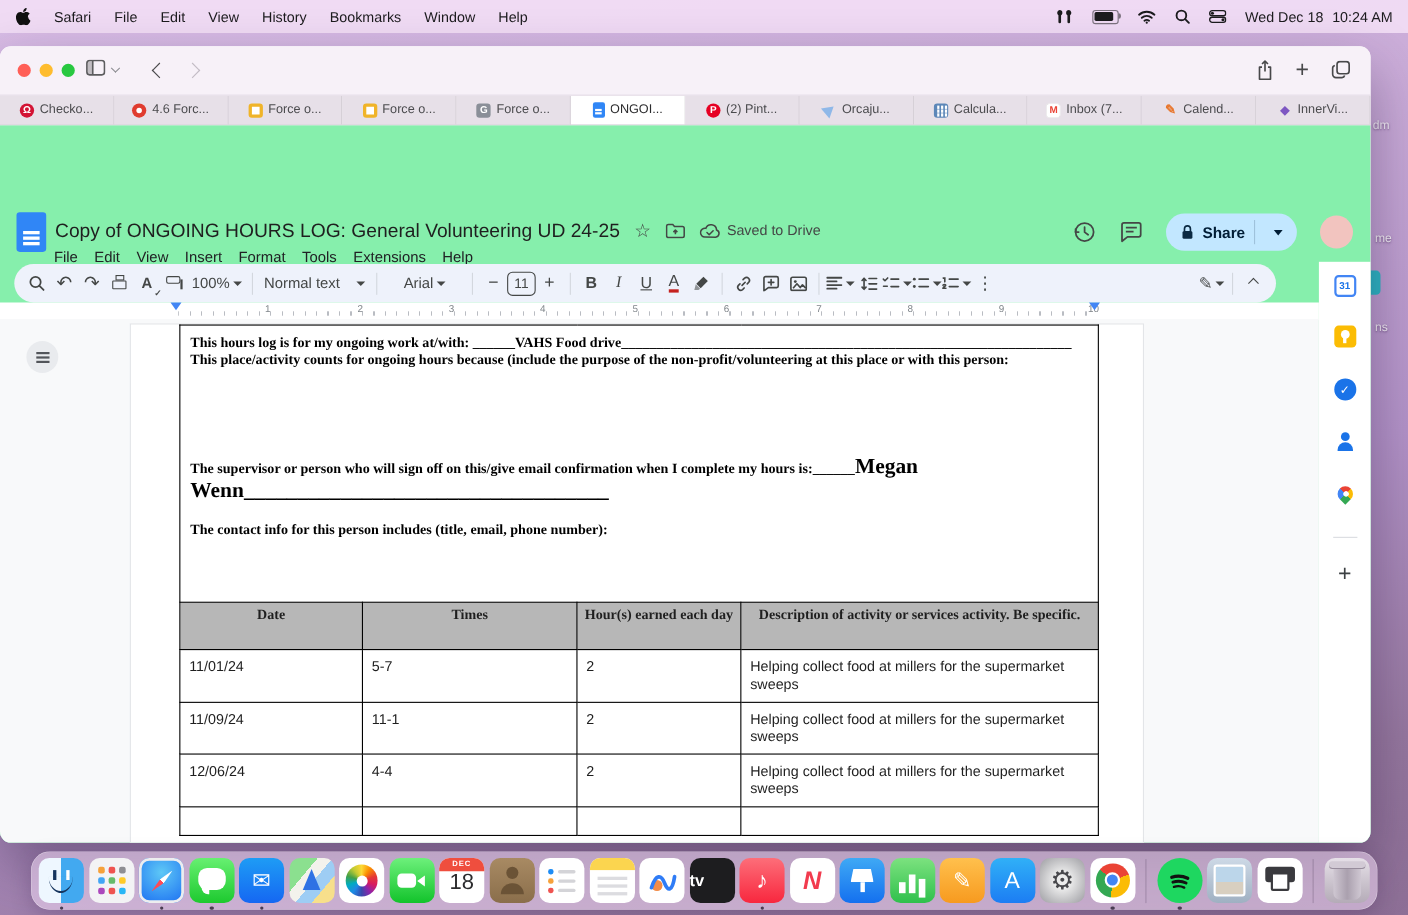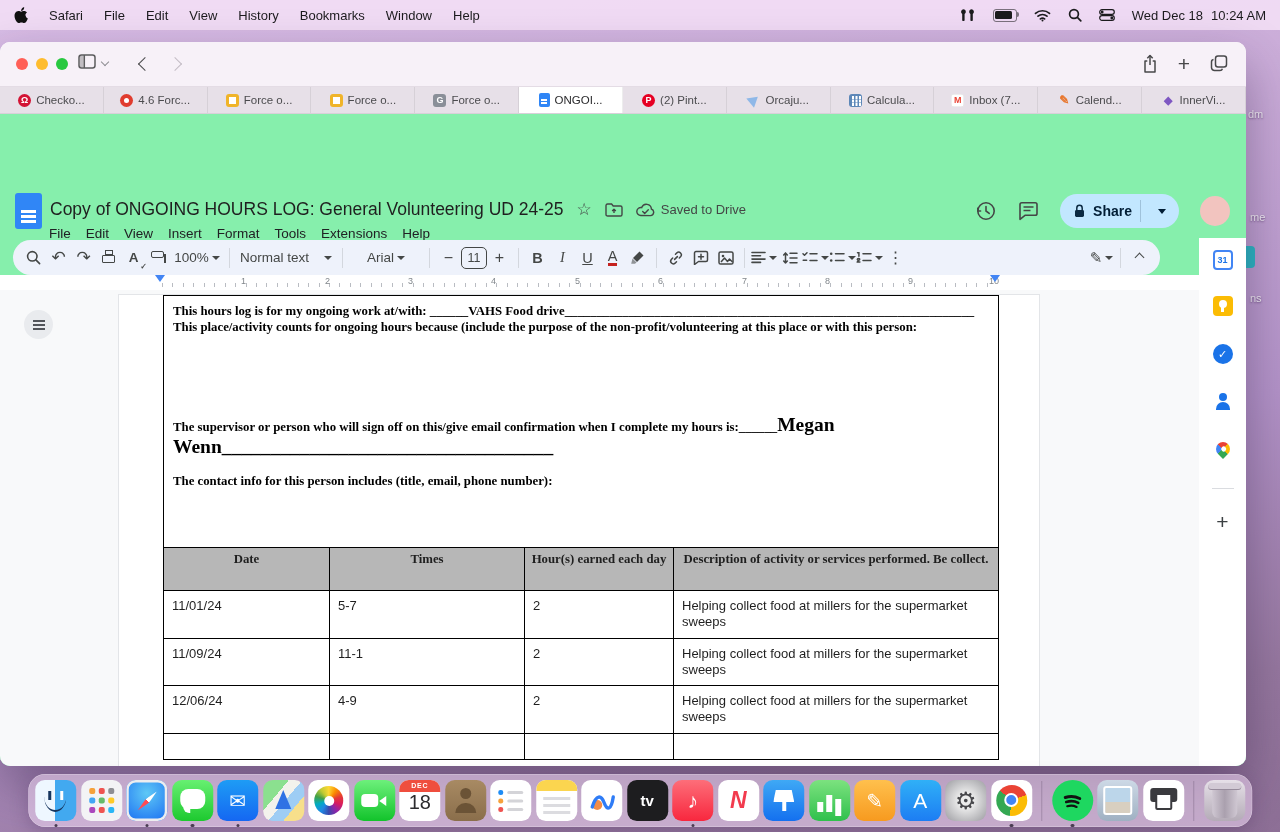--- a/index.html
+++ b/index.html
@@ -178,21 +178,21 @@
   .d-rem{background:#fff}
   .d-rem::before{content:"";position:absolute;top:10px;left:8px;width:4.5px;height:4.5px;border-radius:50%;background:#1d8cf5;
     box-shadow:0 8.5px 0 #f6a13b,0 17px 0 #ef5350}
   .d-rem::after{content:"";position:absolute;top:11px;left:17px;width:16px;height:3px;border-radius:2px;background:#d4d4d8;
     box-shadow:0 8.5px 0 #d4d4d8,0 17px 0 #d4d4d8}
   .d-notes{background:#fff;overflow:hidden}
   .d-notes::before{content:"";position:absolute;top:0;left:0;right:0;height:11px;background:#fbd54f}
   .d-notes::after{content:"";position:absolute;left:7px;right:7px;top:17px;height:2.5px;background:#dcdce0;
     box-shadow:0 7px 0 #dcdce0,0 14px 0 #dcdce0}
   .d-free{background:#fff;display:flex;align-items:center;justify-content:center}
-  .d-atv{background:#1d1d1f;color:#fff;display:flex;align-items:center;justify-content:center;font-size:15px;font-weight:700}
+  .d-atv{background:#1d1d1f;color:#fff;display:flex;align-items:center;justify-content:flex-start;font-size:15px;font-weight:700}
   .d-music{background:linear-gradient(180deg,#fd6e79,#f8273e);color:#fff;display:flex;align-items:center;justify-content:center;font-size:21px}
   .d-news{background:#fff;color:#f23b4e;display:flex;align-items:center;justify-content:center;font-size:23px;font-weight:800;font-style:italic}
   .d-key{background:linear-gradient(180deg,#3fa9f5,#1470ef)}
   .d-key::before{content:"";position:absolute;left:10px;top:10px;width:21px;height:12px;background:#fff;clip-path:polygon(12% 0,88% 0,100% 100%,0 100%)}
   .d-key::after{content:"";position:absolute;left:19px;top:22px;width:3.5px;height:9px;background:#fff}
   .d-num{background:linear-gradient(180deg,#7ce27f,#2fc04c)}
   .d-num::before{content:"";position:absolute;bottom:9px;left:8px;width:6px;height:10px;background:#fff}
   .d-num::after{content:"";position:absolute;bottom:9px;left:17px;width:6px;height:17px;background:#fff;box-shadow:9px 4px 0 #fff}
   .d-pages{background:linear-gradient(180deg,#ffc04d,#f79a1f);color:#fff;display:flex;align-items:center;justify-content:center;font-size:20px}
   .d-as{background:linear-gradient(180deg,#30b0f7,#1c7df3);color:#fff;display:flex;align-items:center;justify-content:center;font-size:21px;font-weight:300}
@@ -593,37 +593,37 @@
                 <span>The supervisor or person who will sign off on this/give email confirmation when I complete my hours is:</span><span>______</span><span class="big"><span>Megan Wenn</span><span>__________________________________</span></span>
               </div>
               <div style="margin-top:15px">The contact info for this person includes (title, email, phone number):</div>
             </div>
           </td>
               </tr>
           <tr>
             <td class="hd">Date</td>
             <td class="hd">Times</td>
             <td class="hd">Hour(s) earned each day</td>
-            <td class="hd">Description of activity or services performed. Be collect.</td>
+            <td class="hd">Description of activity or services activity. Be specific.</td>
           </tr>
           <tr>
             <td class="dc">11/01/24</td>
             <td class="dc">5-7</td>
             <td class="dc">2</td>
             <td class="dc">Helping collect food at millers for the supermarket sweeps</td>
           </tr>
           <tr>
             <td class="dc">11/09/24</td>
             <td class="dc">11-1</td>
             <td class="dc">2</td>
             <td class="dc">Helping collect food at millers for the supermarket sweeps</td>
           </tr>
           <tr>
             <td class="dc">12/06/24</td>
-            <td class="dc">4-9</td>
+            <td class="dc">4-4</td>
             <td class="dc">2</td>
             <td class="dc">Helping collect food at millers for the supermarket sweeps</td>
           </tr>
           <tr class="emptyrow">
             <td class="dc"></td>
             <td class="dc"></td>
             <td class="dc"></td>
             <td class="dc"></td>
           </tr>
         </tbody>

